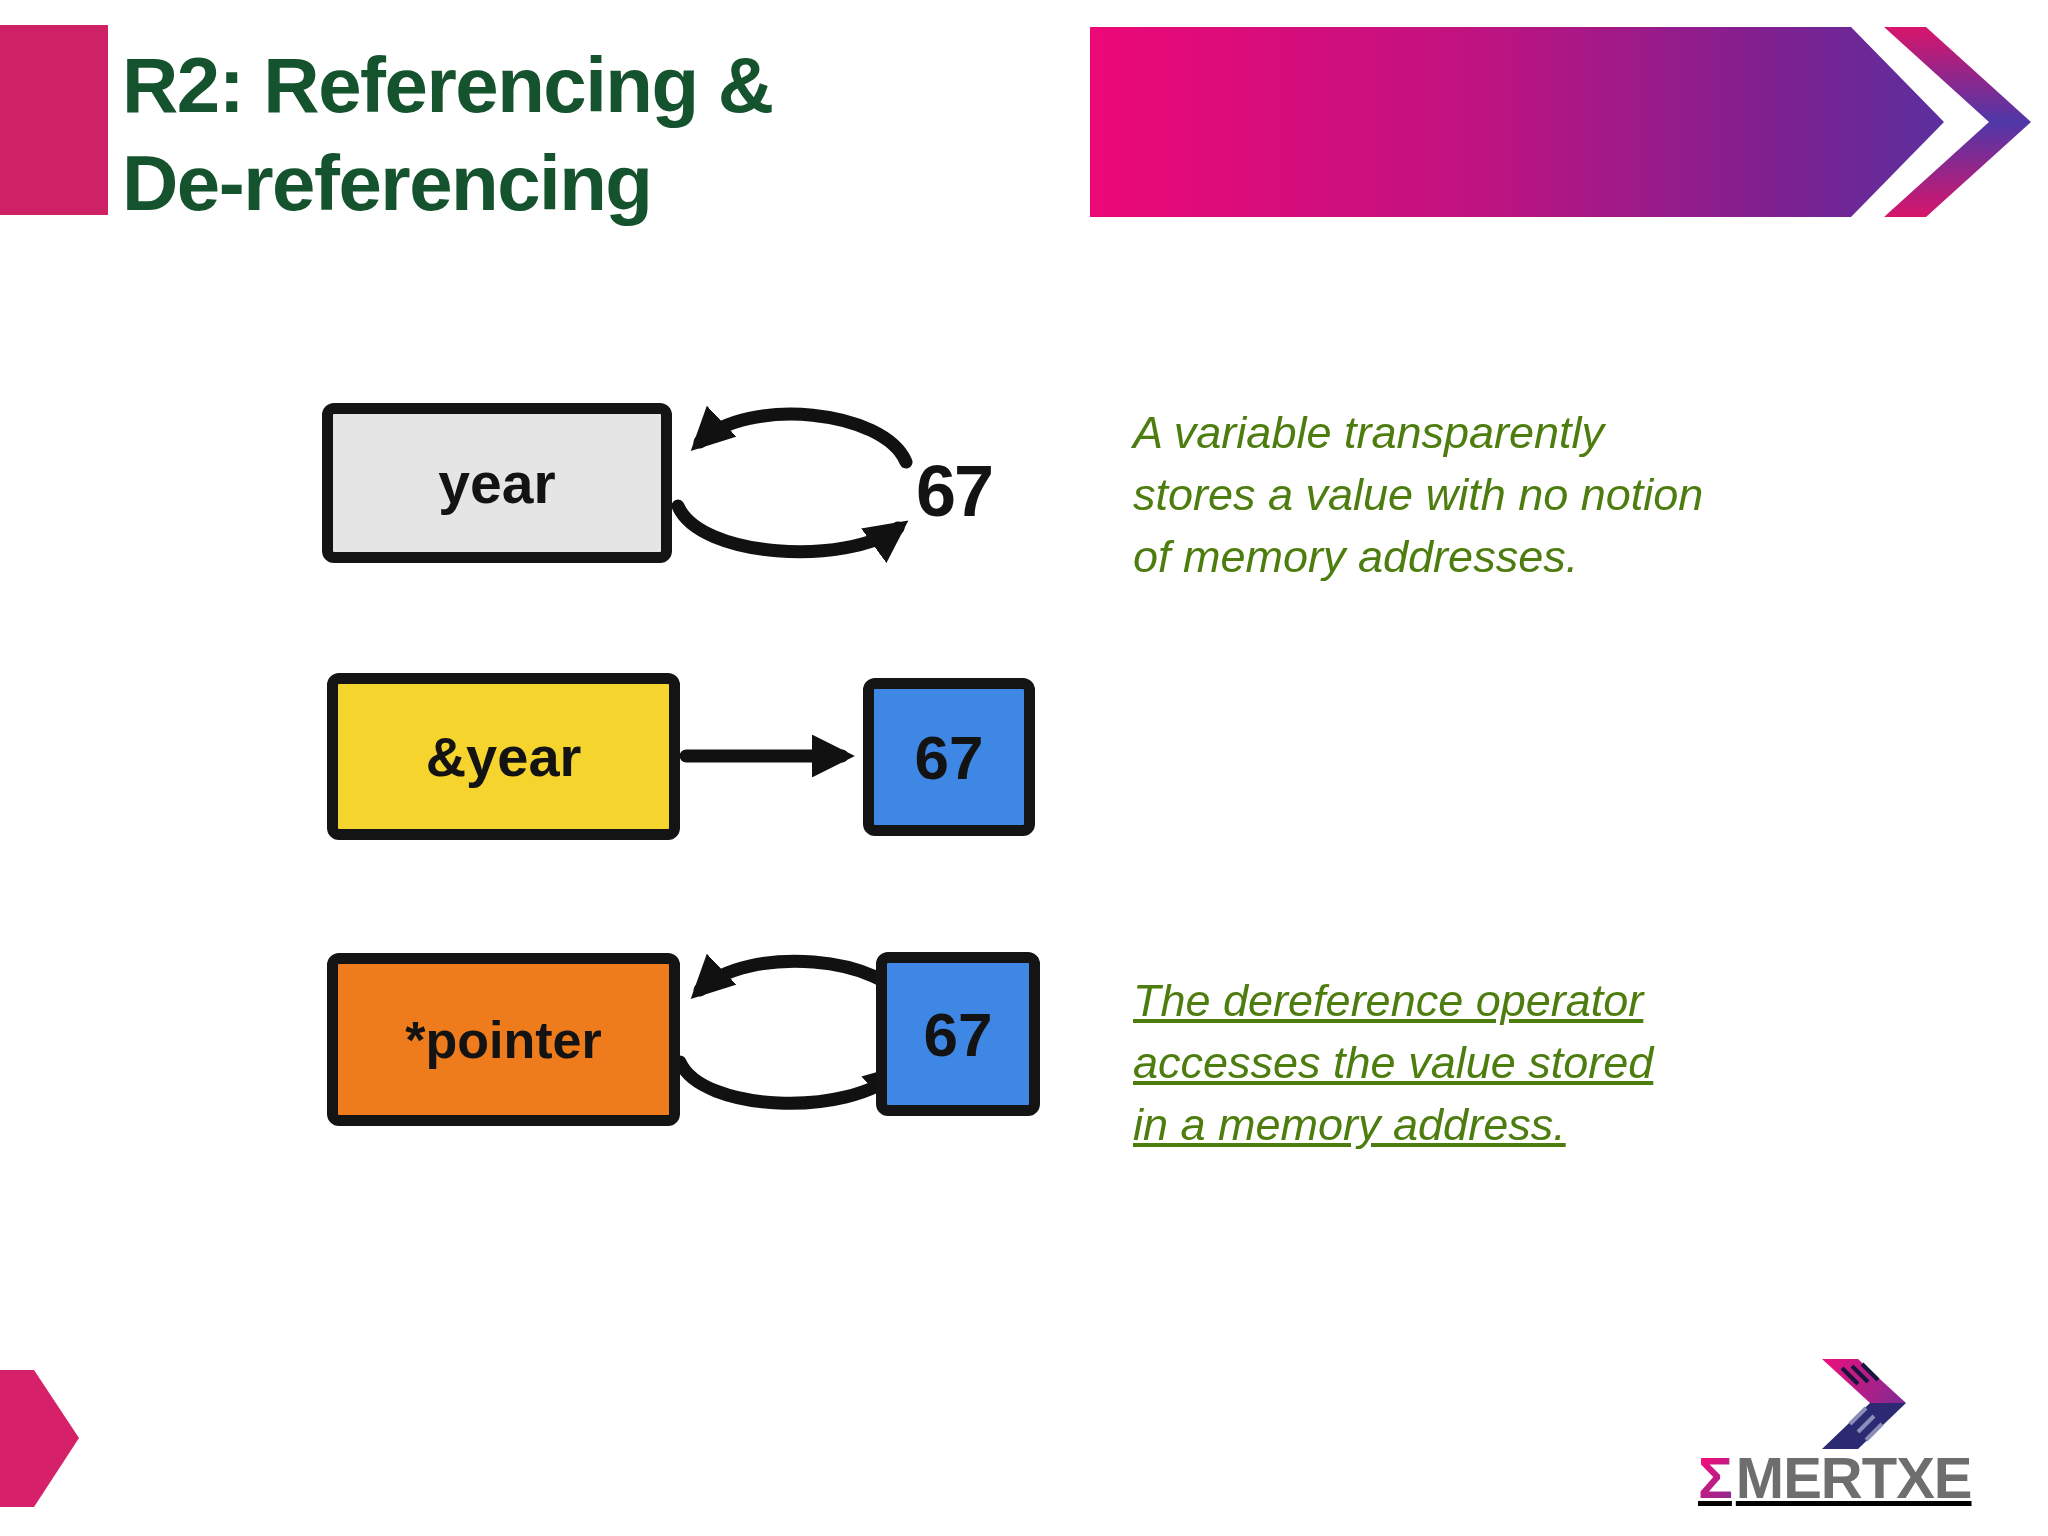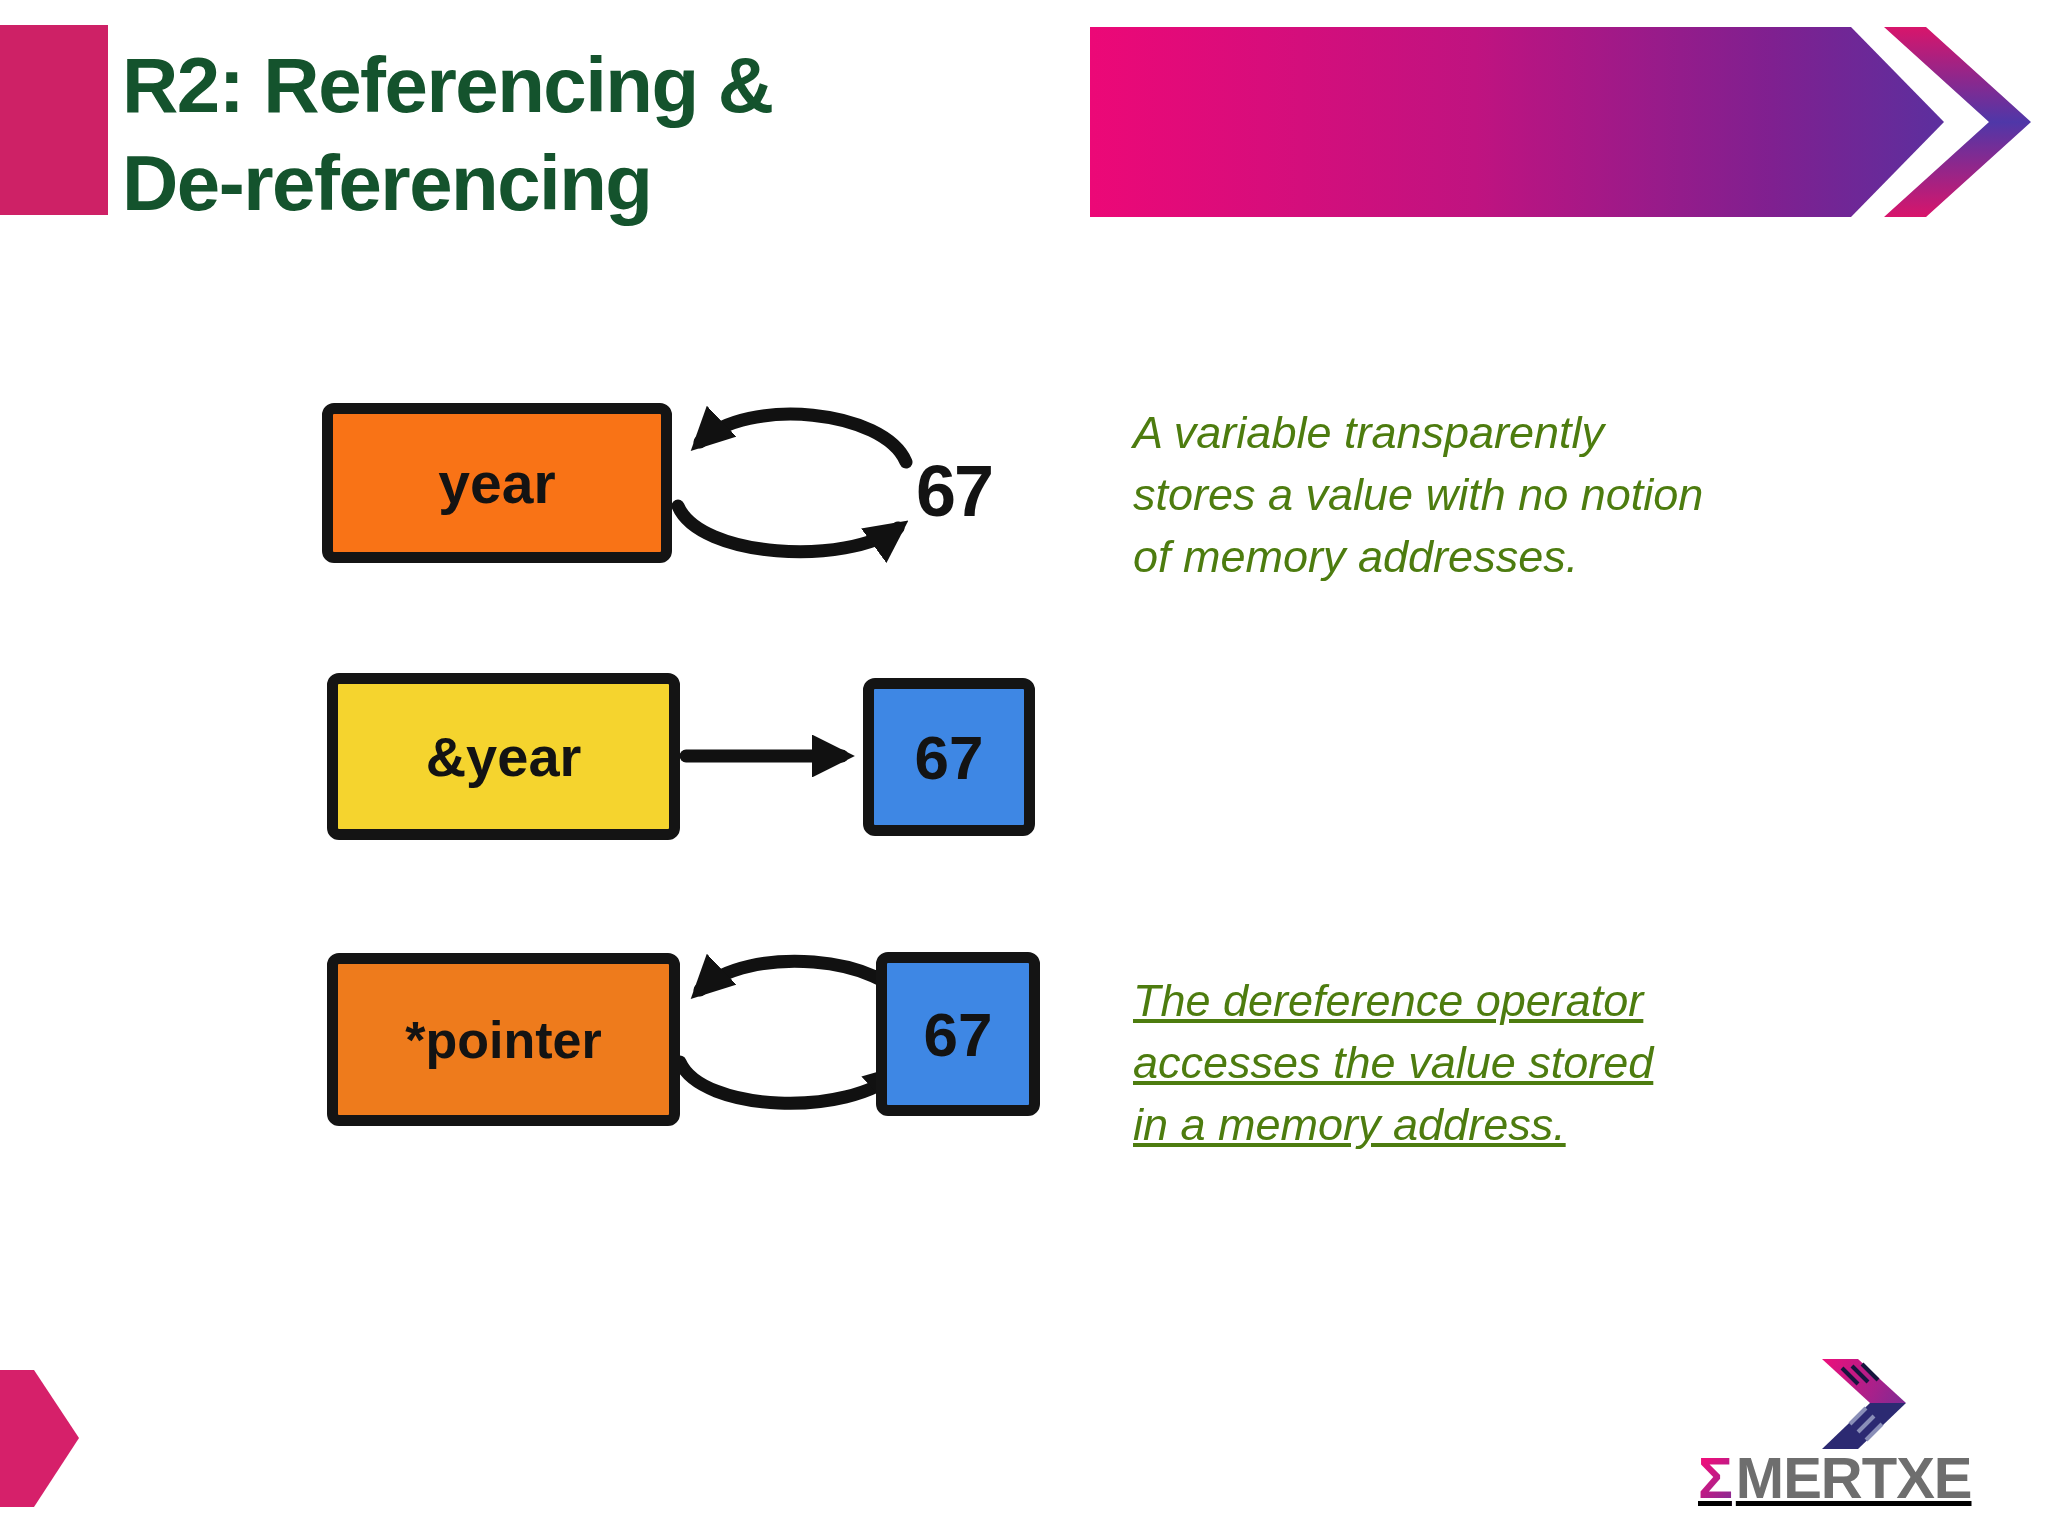--- a/index.html
+++ b/index.html
@@ -26,21 +26,21 @@
   }
 
   
   .dbox{
     position:absolute;
     border:11px solid #141414;border-radius:12px;
     box-sizing:border-box;
     display:flex;align-items:center;justify-content:center;
     color:#131313;font-weight:700;
   }
-  .box-year    {left:322px;top:403px;width:350px;height:160px;background:#f97316;font-size:57px;}
+  .box-year    {left:322px;top:403px;width:350px;height:160px;background:#e5e5e5;font-size:57px;}
   .box-refyear {left:327px;top:673px;width:353px;height:167px;background:#F5D42E;font-size:56px;}
   .box-pointer {left:327px;top:953px;width:353px;height:173px;background:#EE7B1C;font-size:52px;}
   .vbox        {background:#3E87E4;font-size:62px;}
   .box-val2    {left:863px;top:678px;width:172px;height:158px;}
   .box-val3    {left:876px;top:952px;width:164px;height:164px;}
 
   .free-val{
     position:absolute;left:902px;top:452px;width:104px;height:78px;
     display:flex;align-items:center;justify-content:center;
     font-size:72px;font-weight:700;color:#131313;letter-spacing:-2px;

